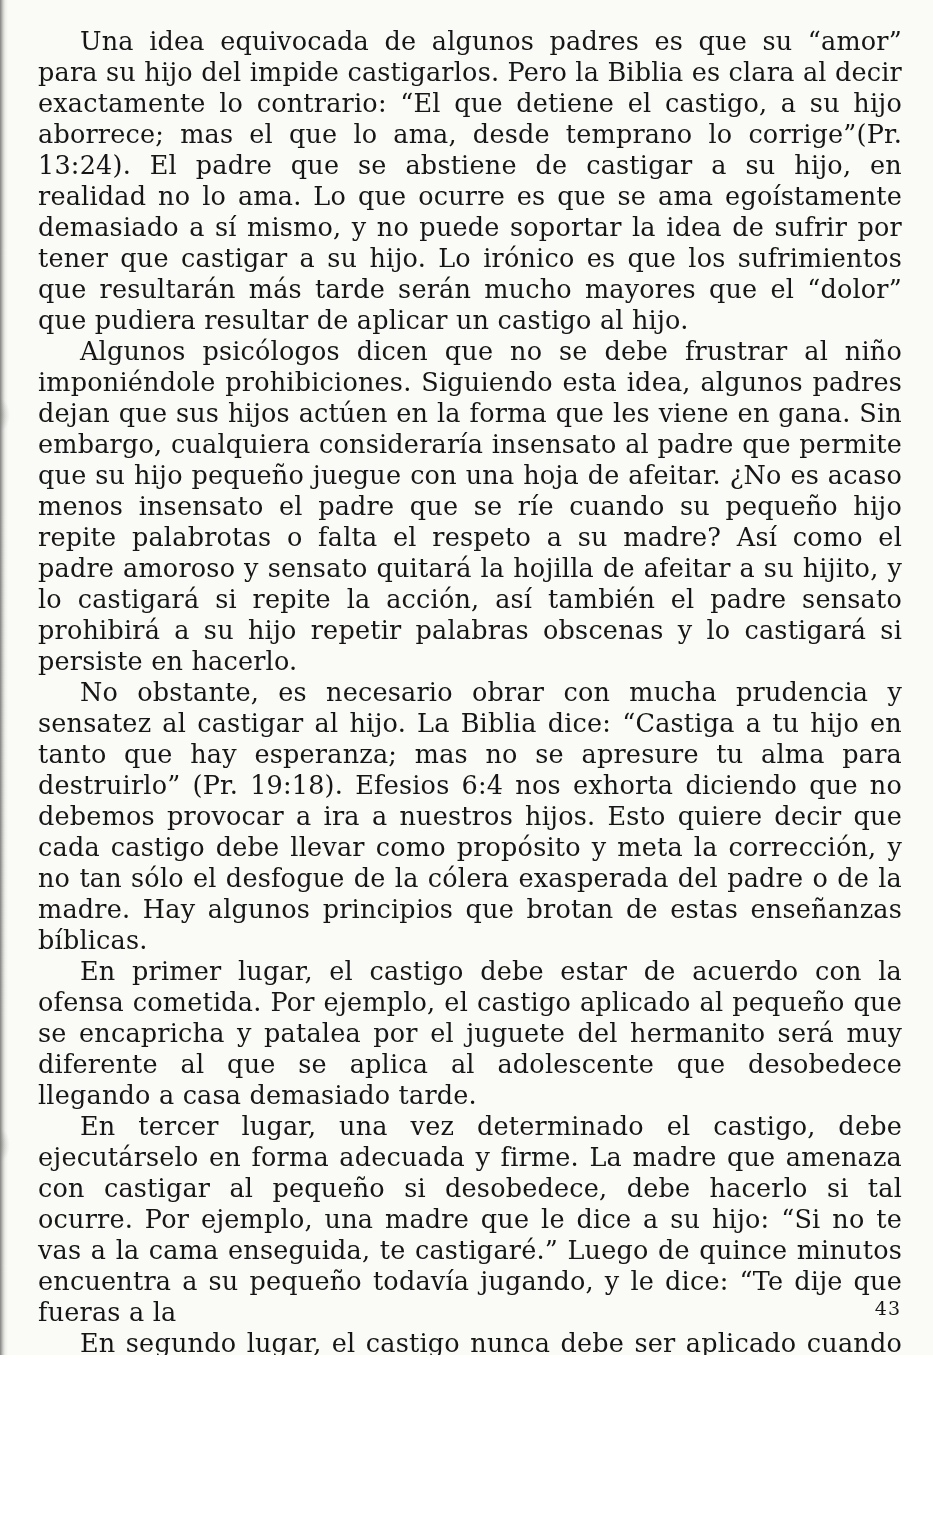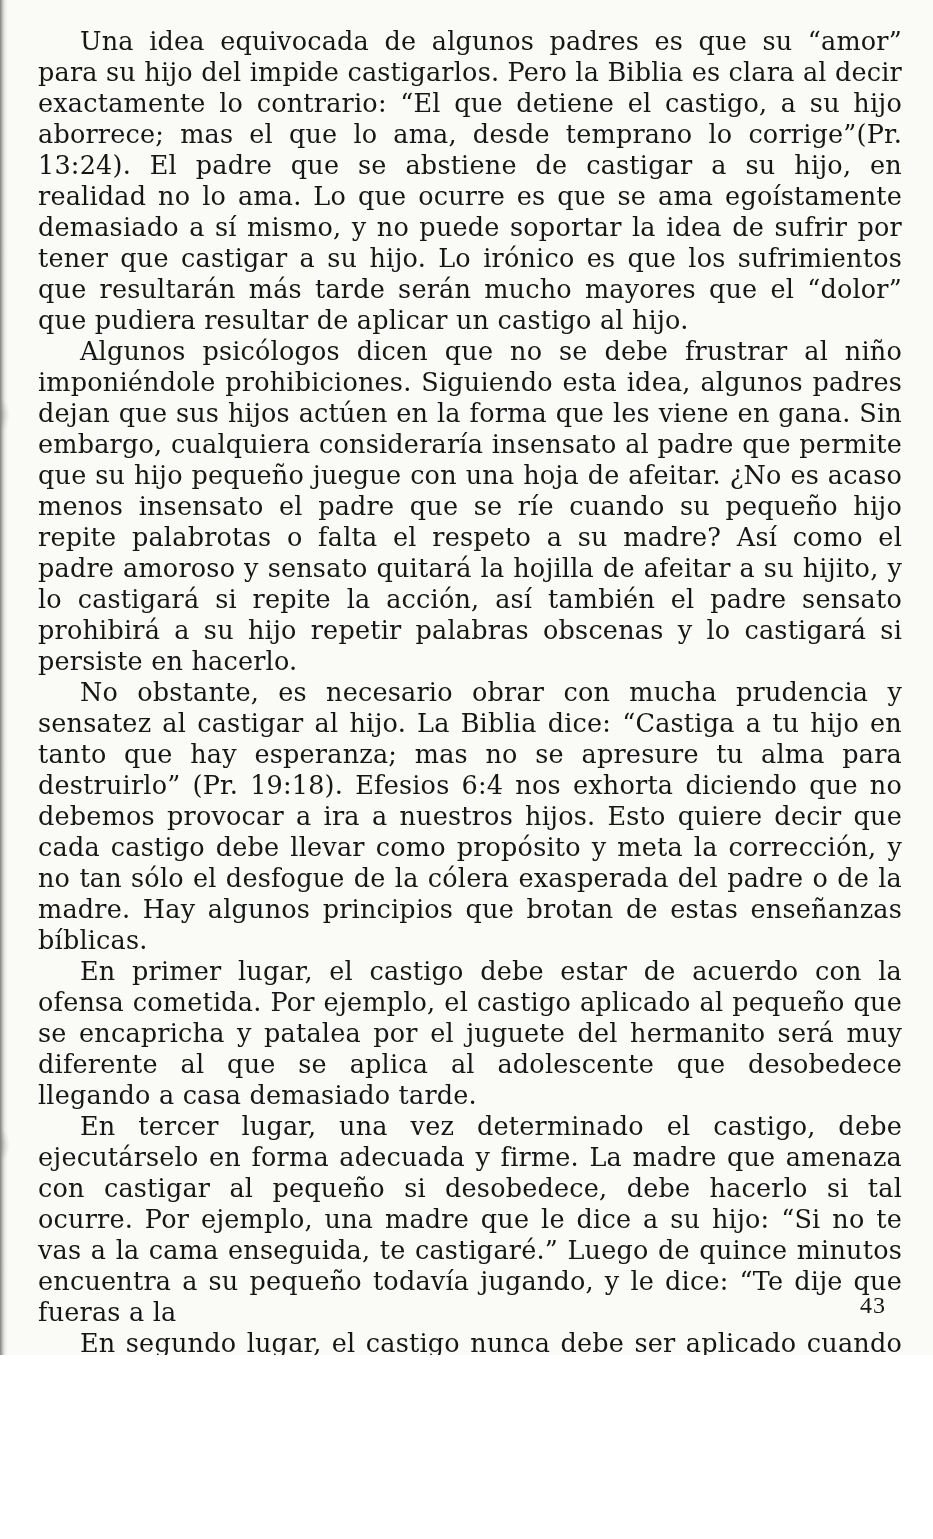--- a/index.html
+++ b/index.html
@@ -53,26 +53,25 @@
     line-height: 31px;
     text-align: justify;
     letter-spacing: 0.2px;
   }
   .text-block p {
     margin: 0;
     text-indent: 42px;
   }
   .page-number {
     position: absolute;
-    right: 47px;
+    right: 32px;
     bottom: 36px;
-    font-size: 24px;
+    font-size: 19px;
     letter-spacing: 1px;
     color: var(--ink, #161616);
-    font-family: Liberation Serif, serif;
   }
 </style>
 </head>
 <body>
 
 <div class="page">
   <div class="scan-edge"></div>
   <div class="scan-smudge" style="top: 398px;"></div>
   <div class="scan-smudge" style="top: 1128px;"></div>
 

